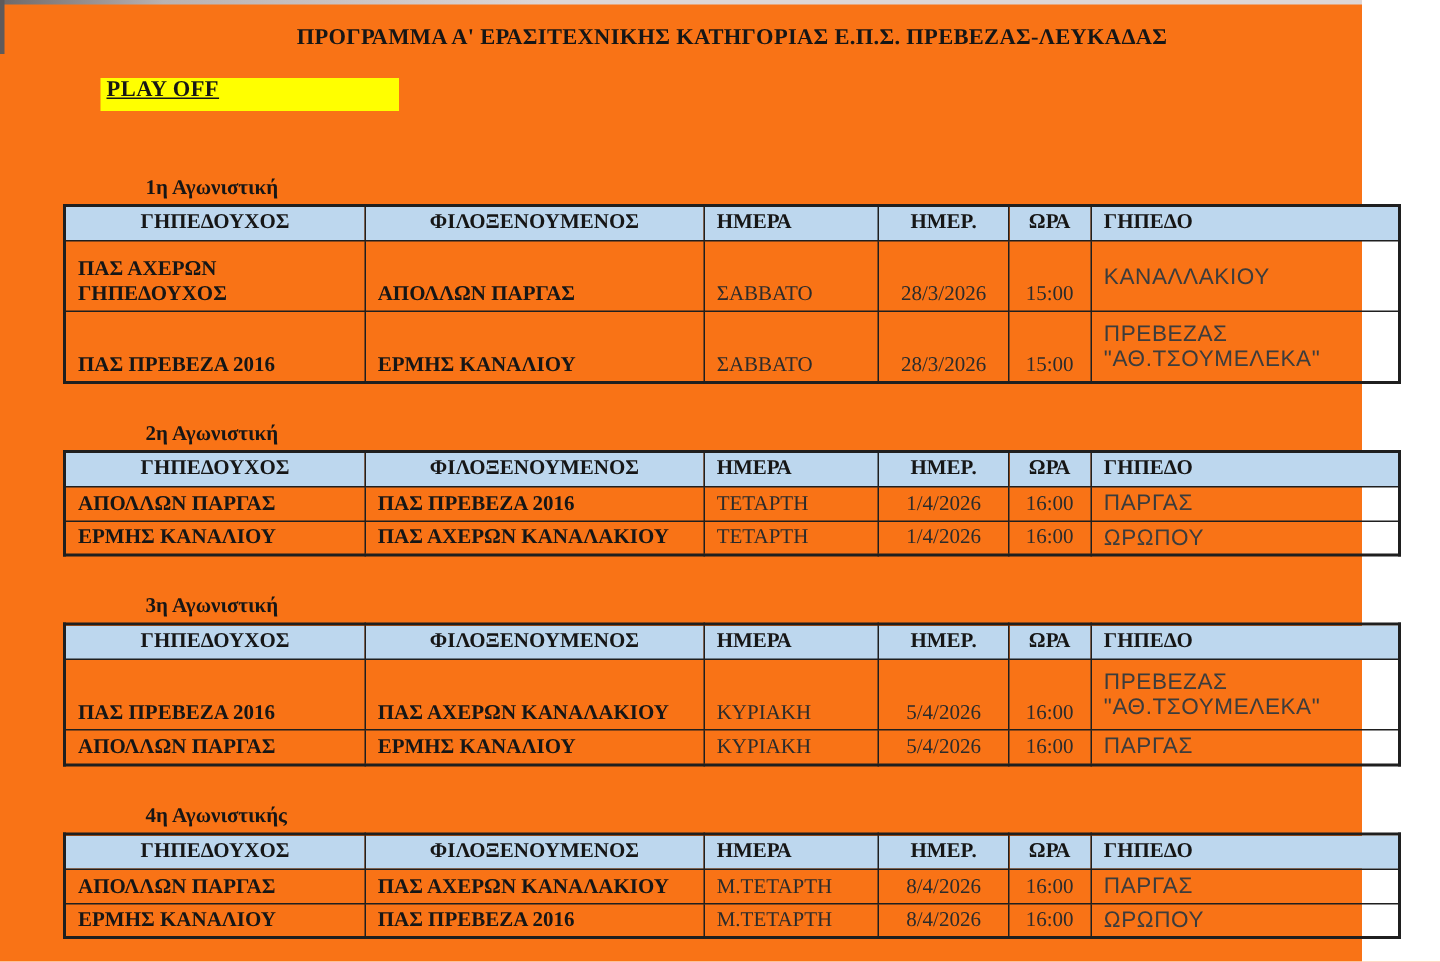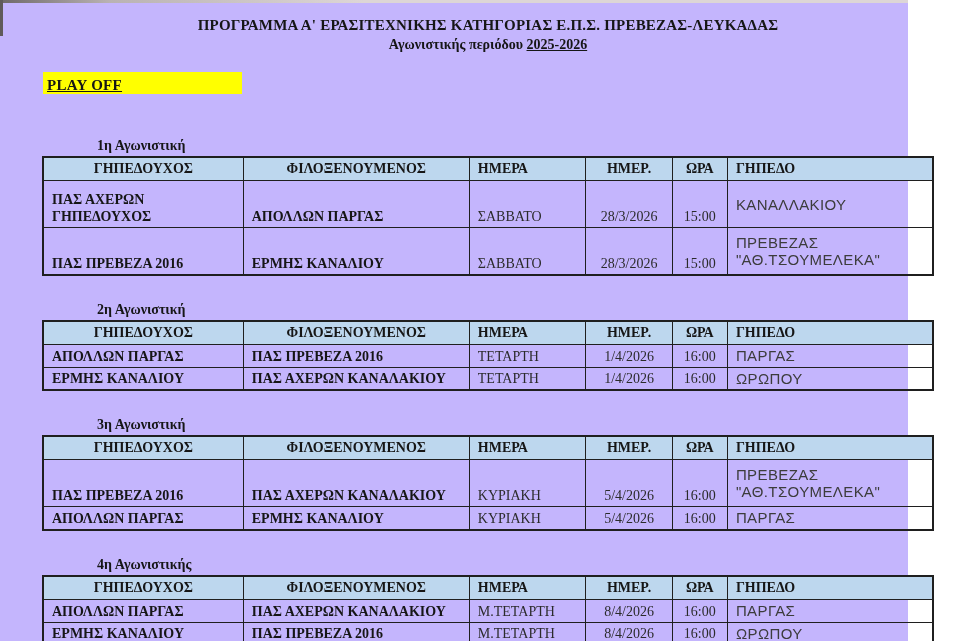--- a/index.html
+++ b/index.html
@@ -9,21 +9,21 @@
     width: 960px;
     height: 641px;
     overflow: hidden;
     font-family: "Liberation Serif", serif;
     color: #161616;
   }
   .page {
     position: relative;
     width: 908px;
     height: 641px;
-    background: #c4b5fd;
+    background: #f97316;
   }
   
   .top-edge {
     position: absolute;
     top: 0; left: 0;
     width: 100%; height: 3px;
     background: linear-gradient(to right, #6e6868 0%, #b9b2b2 12%, #ddd6d6 40%, #ddd6d6 100%);
   }
   .left-edge {
     position: absolute;
@@ -49,26 +49,26 @@
   .doc-subtitle {
     font-size: 14px;
     font-weight: bold;
     line-height: 18px;
     margin-top: 2px;
   }
   .doc-subtitle .season {
     text-decoration: underline;
   }
   .playoff {
-    margin: 18px 0 0 43px;
+    margin: 18px 0 0 67px;
     width: 199px;
     height: 22px;
     background: #ffff00;
     display: flex;
-    align-items: flex-end;
+    align-items: flex-start;
   }
   .playoff span {
     font-size: 15px;
     font-weight: bold;
     text-decoration: underline;
     padding-left: 4px;
     letter-spacing: 0.3px;
   }
   .round { margin-top: 26px; }
   .round:first-child { margin-top: 44px; }
@@ -122,23 +122,20 @@
 </head>
 <body>
 
 <div class="page">
   <div class="top-edge"></div>
   <div class="left-edge"></div>
 
   <div class="doc">
     <div class="head-block">
       <div class="doc-title">ΠΡΟΓΡΑΜΜΑ Α' ΕΡΑΣΙΤΕΧΝΙΚΗΣ ΚΑΤΗΓΟΡΙΑΣ Ε.Π.Σ. ΠΡΕΒΕΖΑΣ-ΛΕΥΚΑΔΑΣ</div>
-      <div class="doc-subtitle">
-        <span>Αγωνιστικής περιόδου </span><span class="season">2025-2026</span>
-      </div>
     </div>
 
     <div class="playoff">
       <span>PLAY OFF</span>
     </div>
 
     <div id="rounds">
         <div class="round">
           <div class="round-label">1η Αγωνιστική</div>
           <table class="sched">

